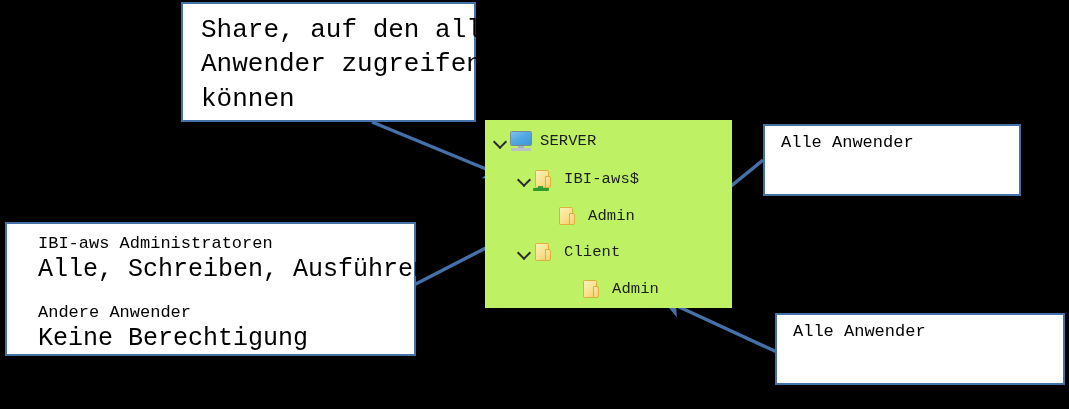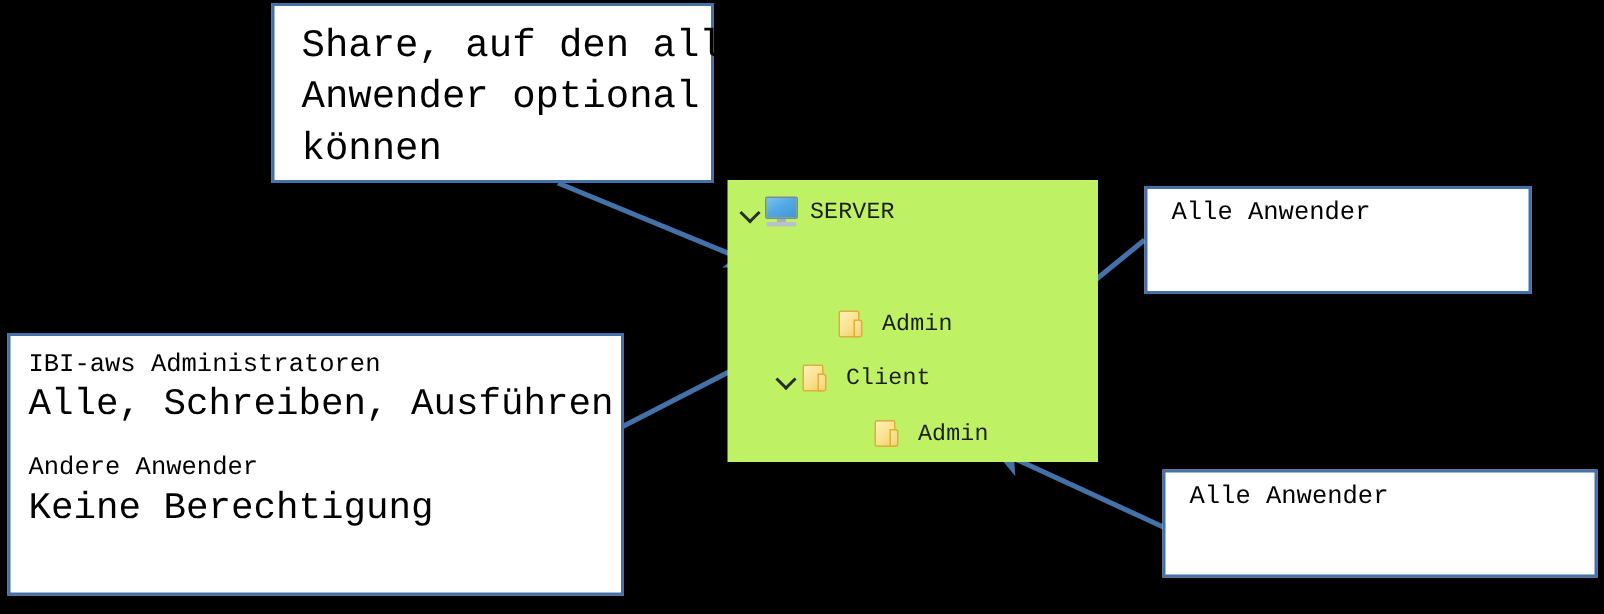--- a/index.html
+++ b/index.html
@@ -43,22 +43,22 @@
     width: 295px;
     height: 120px;
     padding: 9px 0 0 18px;
   }
   #callout-share .line-big { font-size: 26px; line-height: 1.32; }
 
   #callout-admins {
     left: 5px;
     top: 222px;
     width: 411px;
-    height: 175px;
-    padding: 10px 0 0 12px;
+    height: 134px;
+    padding: 10px 0 0 31px;
   }
 
   #callout-allusers-read {
     left: 763px;
     top: 124px;
     width: 258px;
     height: 72px;
     padding: 7px 0 0 16px;
   }
 
@@ -204,21 +204,21 @@
 
     <line x1="408" y1="288" x2="548" y2="216" stroke="#4472a8" stroke-width="3.4" marker-end="url(#ah)"></line>
 
     <line x1="763" y1="160" x2="650" y2="252" stroke="#4472a8" stroke-width="3.4" marker-end="url(#ah)"></line>
 
     <line x1="777" y1="352" x2="664" y2="300" stroke="#4472a8" stroke-width="3.4" marker-end="url(#ah)"></line>
   </svg>
 
   <div class="callout" id="callout-share">
     <div class="line-big">Share, auf den alle</div>
-    <div class="line-big">Anwender optional</div>
+    <div class="line-big">Anwender zugreifen</div>
     <div class="line-big">können</div>
   </div>
 
   <div class="callout" id="callout-admins">
     <div class="line-small">IBI-aws Administratoren</div>
     <div class="line-big">Alle, Schreiben, Ausführen</div>
     <div class="spacer"></div>
     <div class="line-small">Andere Anwender</div>
     <div class="line-big">Keine Berechtigung</div>
   </div>
@@ -236,20 +236,32 @@
     <div class="tree-row" style="top:8px; left:6px;">
       <span class="chev on"></span>
       <span class="ico">
         <span class="monitor-screen"></span>
         <span class="monitor-neck"></span>
         <span class="monitor-base"></span>
       </span>
       <span class="label">SERVER</span>
     </div>
 
+    <div class="tree-row" style="top:46px; left:30px;">
+      <span class="chev on"></span>
+      <span class="ico">
+        <span class="folder">
+          <span class="back"></span>
+          <span class="tab"></span>
+        </span>
+        <span class="share-stand"></span>
+        <span class="share-foot"></span>
+      </span>
+      <span class="label">IBI-aws$</span>
+    </div>
 
     <div class="tree-row" style="top:83px; left:54px;">
       <span class="chev"></span>
       <span class="ico">
         <span class="folder">
           <span class="back"></span>
           <span class="tab"></span>
         </span>
       </span>
       <span class="label">Admin</span>

